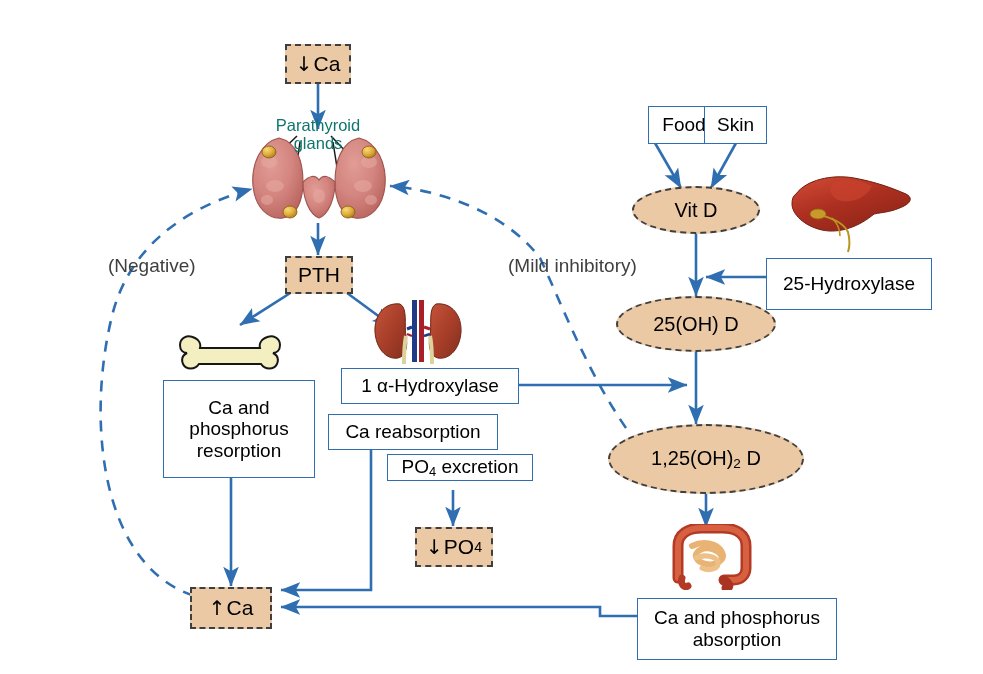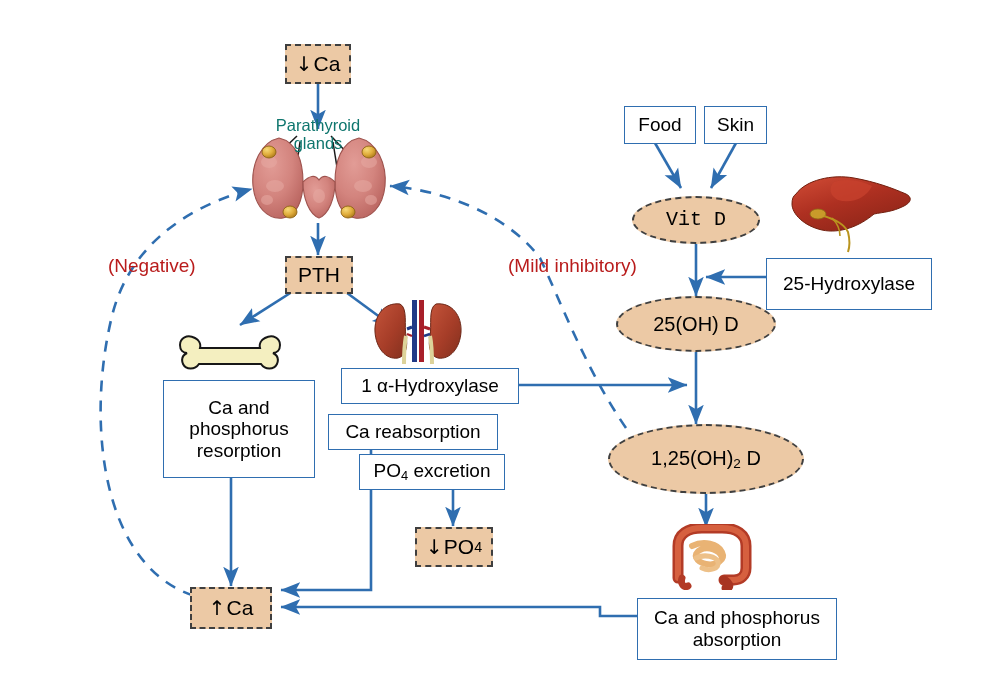--- a/index.html
+++ b/index.html
@@ -50,21 +50,21 @@
   
   .ellt {
     background: #ecc9a5;
     border: 2px dashed #3f3f3f;
     border-radius: 50%;
     font-size: 20px;
   }
   .freetext {
     position: absolute;
     font-size: 19px;
-    color: #b91c1c;
+    color: #404040;
     white-space: nowrap;
   }
   .glandlabel {
     position: absolute;
     font-size: 16.5px;
     color: #0f766e;
     text-align: center;
     line-height: 1.08;
     white-space: nowrap;
   }
@@ -259,48 +259,48 @@
   </div>
 
   <div class="node boxw" style="left:341px; top:368px; width:178px; height:36px;">
     <span>1 α-Hydroxylase</span>
   </div>
 
   <div class="node boxw" style="left:328px; top:414px; width:170px; height:36px;">
     <span>Ca reabsorption</span>
   </div>
 
-  <div class="node boxw" style="left:359px; top:454px; width:146px; height:36px;">
+  <div class="node boxw" style="left:387px; top:454px; width:146px; height:27px;">
     <span><span>PO</span><sub>4</sub><span> excretion</span></span>
   </div>
 
   <div class="node boxt" style="left:415px; top:527px; width:78px; height:40px;">
     <span class="updn">↓</span>
       <span>PO</span>
       <sub>4</sub>
   </div>
 
   <div class="node boxt" style="left:190px; top:587px; width:82px; height:42px;">
     <span class="updn">↑</span>
       <span>Ca</span>
   </div>
 
   <div class="freetext" style="left:108px; top:255px;">(Negative)</div>
 
   <div class="freetext" style="left:508px; top:255px;">(Mild inhibitory)</div>
 
-  <div class="node boxw" style="left:624px; top:106px; width:72px; height:38px;">
+  <div class="node boxw" style="left:648px; top:106px; width:72px; height:38px;">
     <span>Food</span>
   </div>
 
   <div class="node boxw" style="left:704px; top:106px; width:63px; height:38px;">
     <span>Skin</span>
   </div>
 
-  <div class="node ellt" style="left:632px; top:196px; width:128px; height:48px;font-family:Liberation Mono, monospace;">
+  <div class="node ellt" style="left:632px; top:186px; width:128px; height:48px;">
     <span>Vit D</span>
   </div>
 
   <div class="node boxw" style="left:766px; top:258px; width:166px; height:52px;">
     <span>25-Hydroxylase</span>
   </div>
 
   <div class="node ellt" style="left:616px; top:296px; width:160px; height:56px;">
     <span>25(OH) D</span>
   </div>

